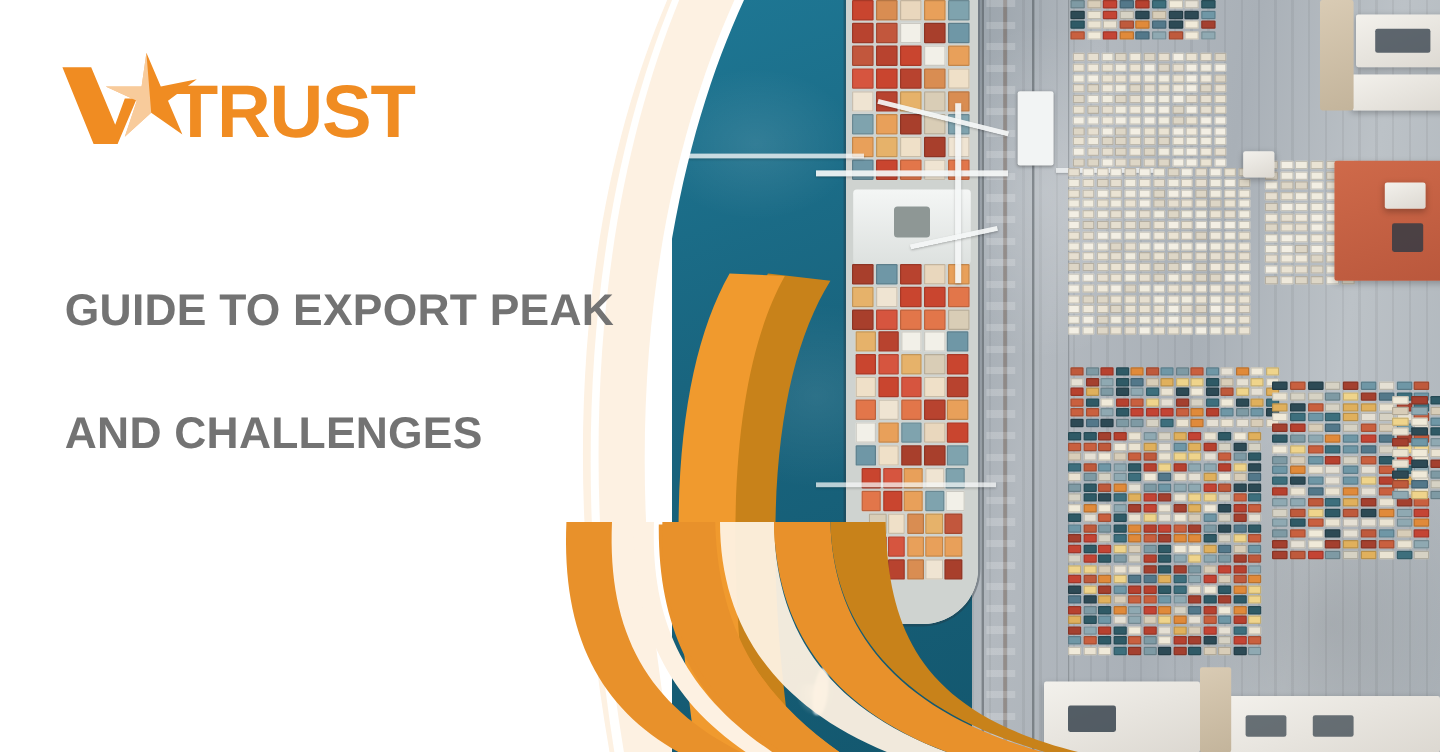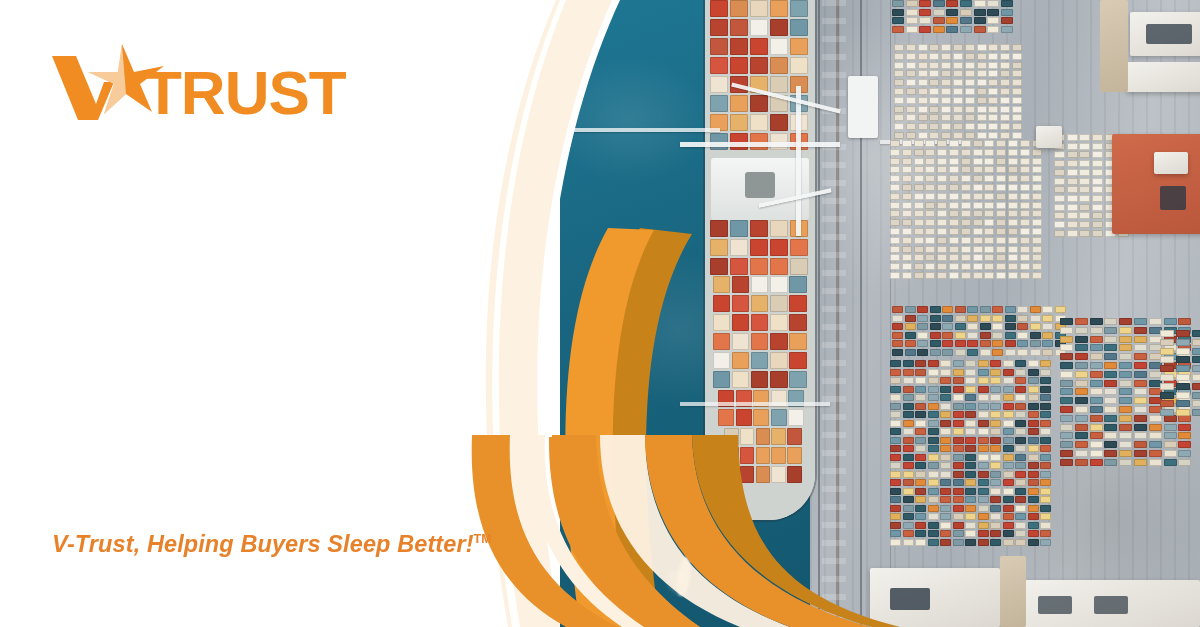--- a/index.html
+++ b/index.html
@@ -1348,21 +1348,19 @@
       <path d="M4,14 L28,14 L48,62 L56,40 L66,40 L50,78 L30,78 Z" fill="#F08C22"></path>
 
       <path d="M74,2 L86,30 L116,24 L92,42 L104,70 L78,52 L56,72 L66,42 L40,30 L70,30 Z" fill="#F08C22"></path>
       <path d="M74,2 L70,30 L40,30 L66,42 L56,72 L78,52 Z" fill="#ffffff" opacity="0.55"></path>
 
       <text x="96" y="72" font-family="Liberation Sans, sans-serif" font-size="62" font-weight="bold" fill="#F08C22" letter-spacing="-1">TRUST</text>
     </svg>
   </div>
 
   <h1 class="headline">
+    <span>GUIDE TO EXPORT PEAK</span><br>
     <br>
-    <br>
+    <span>AND CHALLENGES</span>
   </h1>
 
-  <div class="tagline">
-    <span>V-Trust, Helping Buyers Sleep Better!</span><sup>TM</sup>
-  </div>
 
 </div>
 
 </body></html>

